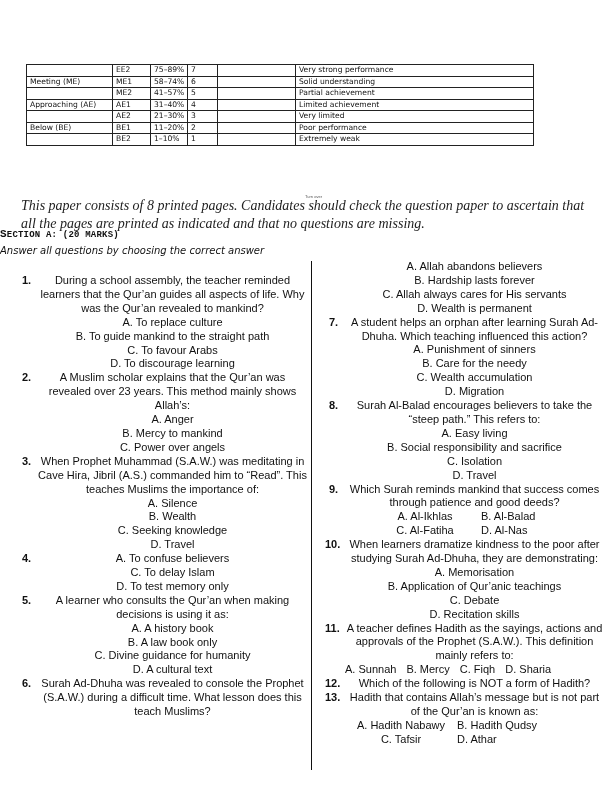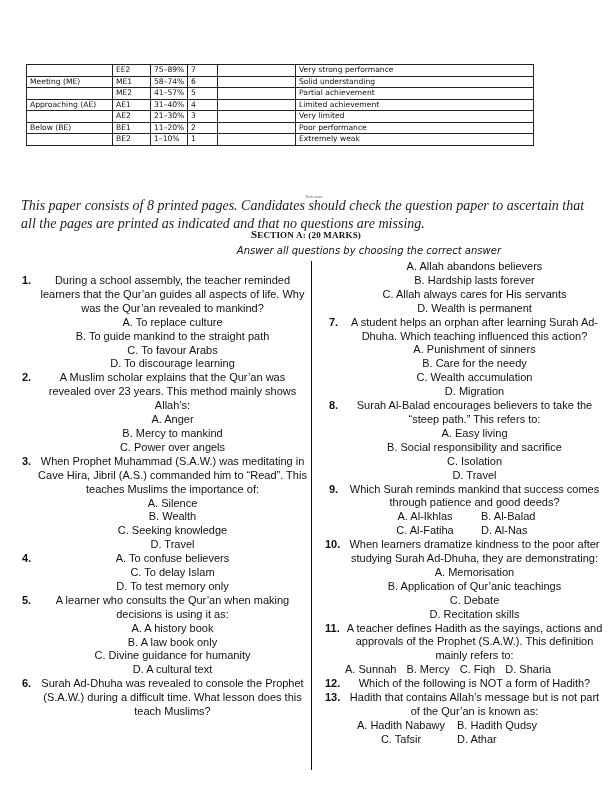--- a/index.html
+++ b/index.html
@@ -24,26 +24,26 @@
       position: absolute; left: 21px; top: 176px; width: 580px;
       font-family: "Liberation Serif", serif; font-style: italic;
       font-size: 14px; line-height: 18px; color: #222; margin-top: 21px;
     }
     .turn-over {
       position: absolute; left: 305px; top: 194px;
       font-family: "Liberation Sans", sans-serif; font-size: 4px; color: #555;
     }
 
     .section-title {
-      position: absolute; left: 0; top: 228px; width: 612px; text-align: center;
-      font-family: Liberation Serif, serif; font-weight: bold; font-size: 11px; letter-spacing: 0.2px;
+      position: absolute; left: 0; top: 228px; width: 612px; 
+      font-family: Liberation Mono, monospace; font-weight: bold; font-size: 11px; letter-spacing: 0.2px;
     }
     .section-title .small { font-size: 9px; }
     .section-sub {
-      position: absolute; left: 0; top: 245px; width: 501px; text-align: right;
+      position: absolute; left: 0; top: 245px; width: 501px; text-align: left;
       font-family: "DejaVu Sans", sans-serif; font-style: italic; font-size: 10px;
     }
 
     .col-divider {
       position: absolute; left: 311px; top: 261px; width: 1px; height: 509px; background: #111;
     }
 
     .col {
       position: absolute; font-family: Liberation Sans, sans-serif;
       font-size: 11px; line-height: 13.9px; text-align: center;

